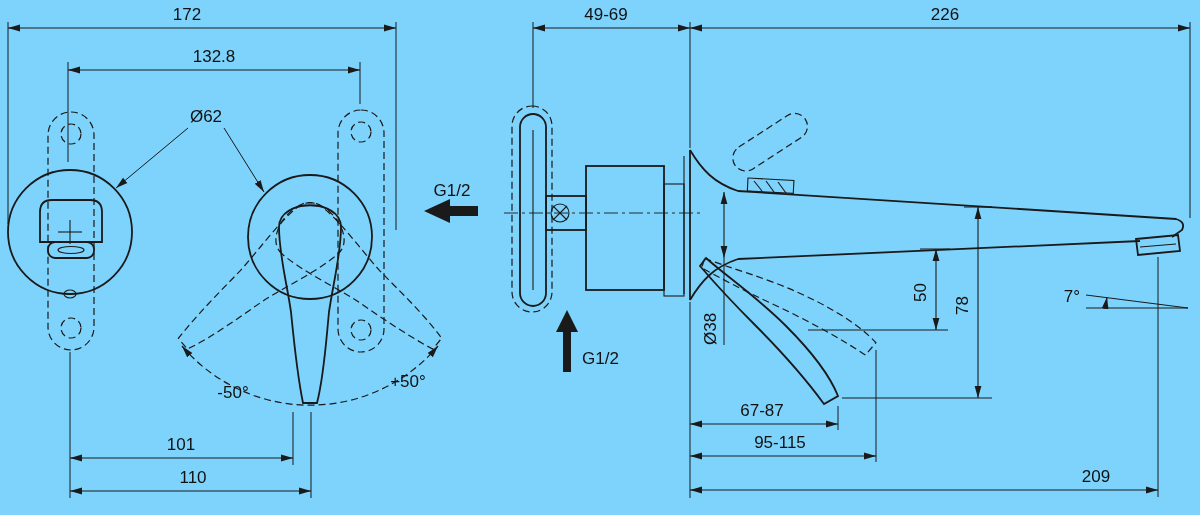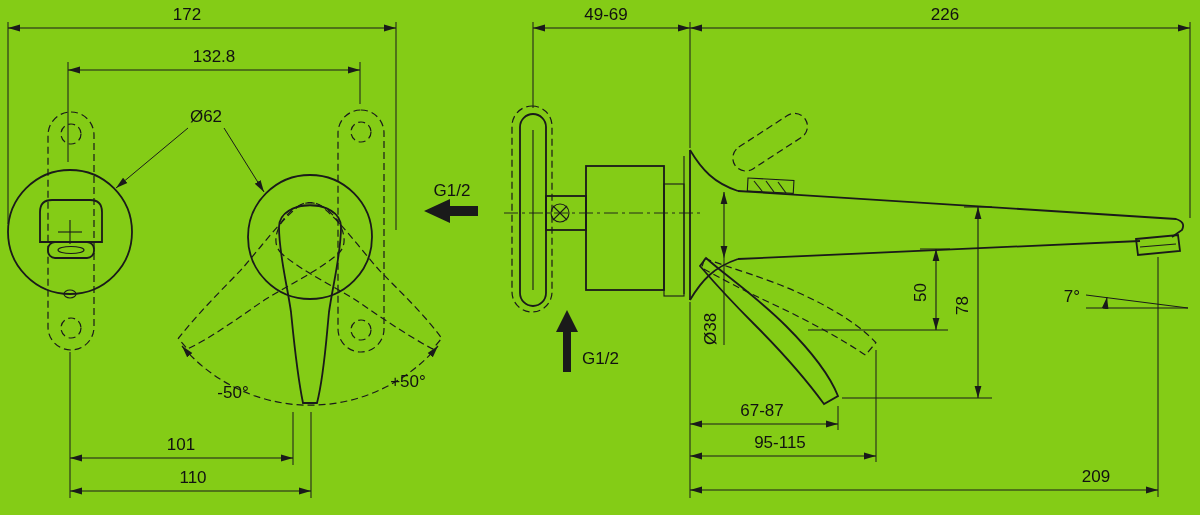--- a/index.html
+++ b/index.html
@@ -1,16 +1,16 @@
 <!DOCTYPE html>
 <html><head>
 <meta charset="utf-8">
 <style>
   html,body{margin:0;padding:0;background:#ffffff;}
-  .canvas{position:relative;width:1200px;height:515px;background:#84cc16;overflow:hidden;text-decoration:underline;}
+  .canvas{position:relative;width:1200px;height:515px;background:#7dd3fc;overflow:hidden;text-decoration:underline;}
   svg{display:block;}
   .o   {fill:none;stroke:#1a1a1a;stroke-width:1.8;}
   .o2  {fill:none;stroke:#1a1a1a;stroke-width:1.1;}
   .dim {fill:none;stroke:#1a1a1a;stroke-width:1.1;}
   .ext {fill:none;stroke:#1a1a1a;stroke-width:1;}
   .dash{fill:none;stroke:#1a1a1a;stroke-width:1.2;stroke-dasharray:7 4;}
   .cl  {fill:none;stroke:#1a1a1a;stroke-width:0.9;stroke-dasharray:14 4 3 4;}
   .lbl {font-family:"Liberation Sans",sans-serif;font-size:17px;fill:#111;}
   .fillb{fill:#1a1a1a;stroke:none;}
 </style>

